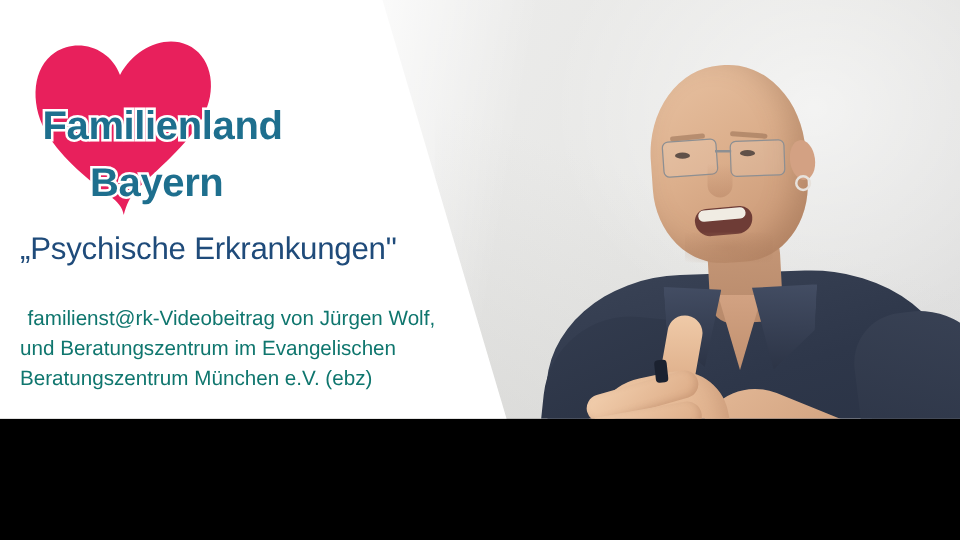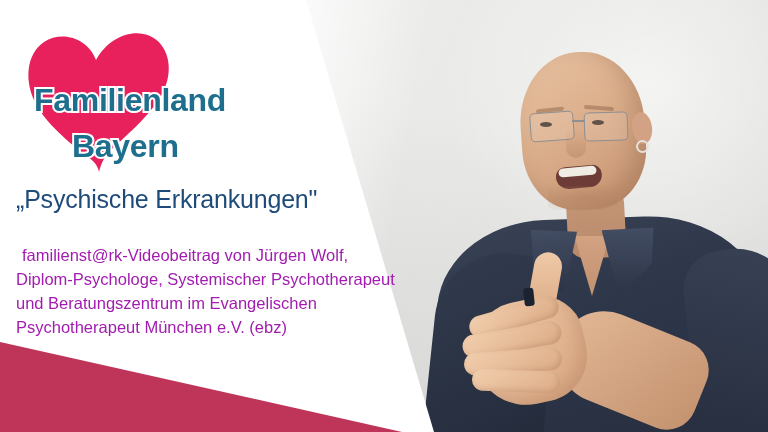--- a/index.html
+++ b/index.html
@@ -8,21 +8,21 @@
     padding: 0;
     background: #000;
   }
   body {
     font-family: "Liberation Sans", sans-serif;
   }
 
   #slide {
     position: relative;
     width: 768px;
-    height: 432px;
+    height: 335px;
     overflow: hidden;
     background: #ffffff;
   }
 
   
   .photo-layer {
     position: absolute;
     inset: 0;
     background: linear-gradient(118deg, #f2f2f0 0%, #ececeb 38%, #e6e6e4 70%, #dedede 100%);
   }
@@ -307,21 +307,21 @@
     color: #1f4b7a;
     letter-spacing: -0.2px;
     white-space: nowrap;
   }
   .subtitle {
     position: absolute;
     left: 16px; top: 243px;
     width: 400px;
     font-size: 16.5px;
     line-height: 24px;
-    color: #a21caf;
+    color: #0f766e;
   }
   .subtitle span { display: block; white-space: nowrap; }
   .subtitle .indent { padding-left: 6px; }
 
   
   .corner-triangle {
     position: absolute;
     left: 0; top: 330px;
     width: 402px; height: 102px;
     background: #bf3459;
@@ -389,20 +389,19 @@
     <div class="logo-wordmark">
       <div class="logo-line logo-line-1">Familienland</div>
       <div class="logo-line logo-line-2">Bayern</div>
     </div>
   </div>
 
   <div class="headline">„Psychische Erkrankungen"</div>
 
   <div class="subtitle">
     <span class="indent"> familienst@rk-Videobeitrag von Jürgen Wolf,</span>
-    <span>Diplom-Psychologe, Systemischer Psychotherapeut</span>
     <span>und Beratungszentrum im Evangelischen</span>
-    <span>Psychotherapeut München e.V. (ebz)</span>
+    <span>Beratungszentrum München e.V. (ebz)</span>
   </div>
 
   <div class="corner-triangle"></div>
 
 </div>
 
 </body></html>

